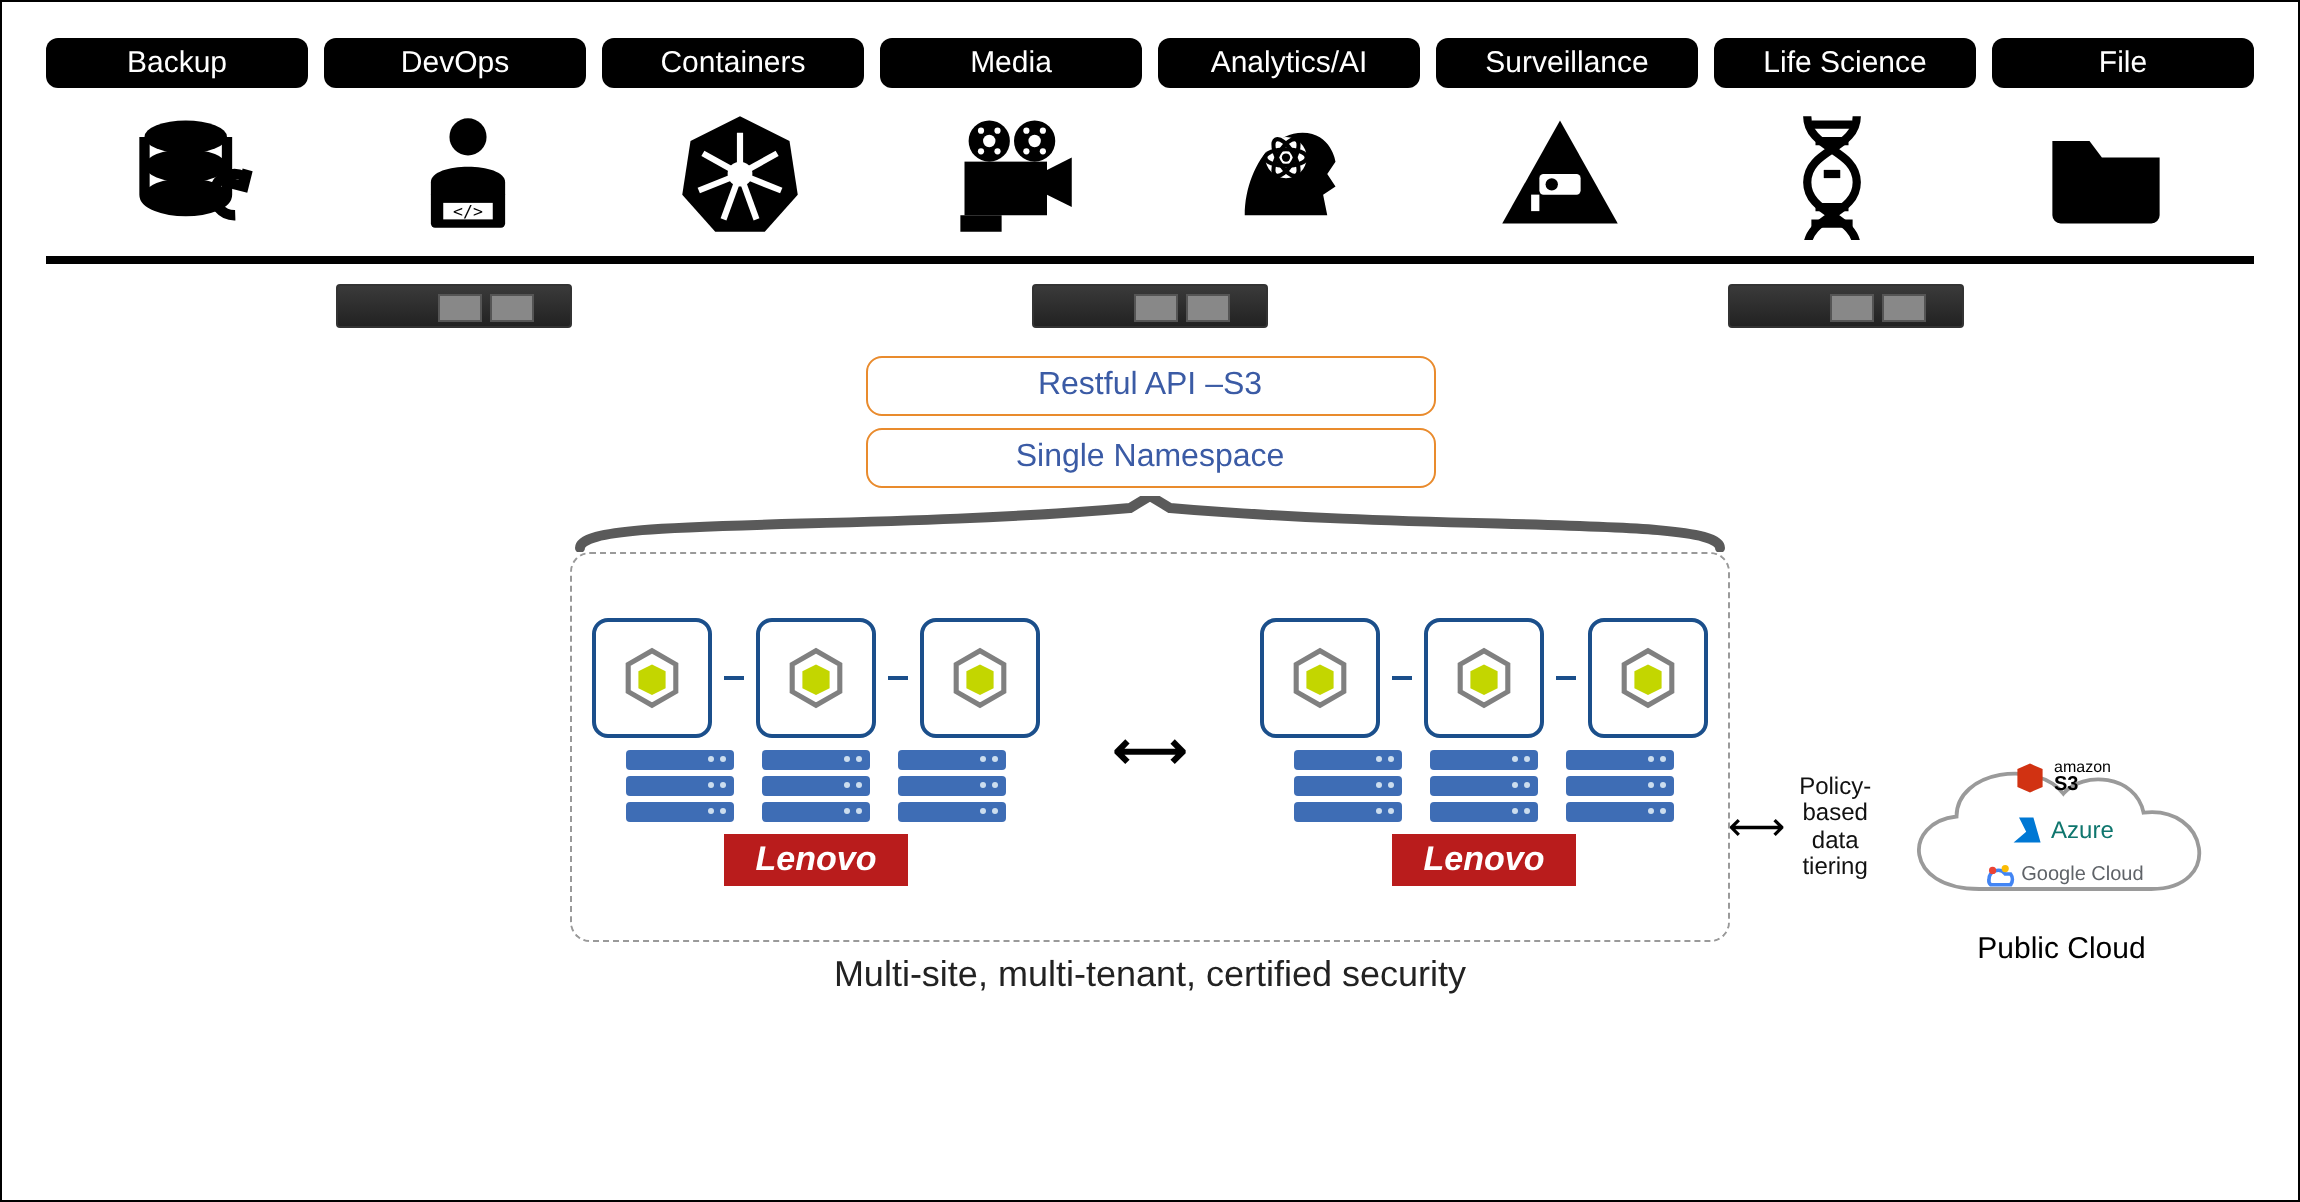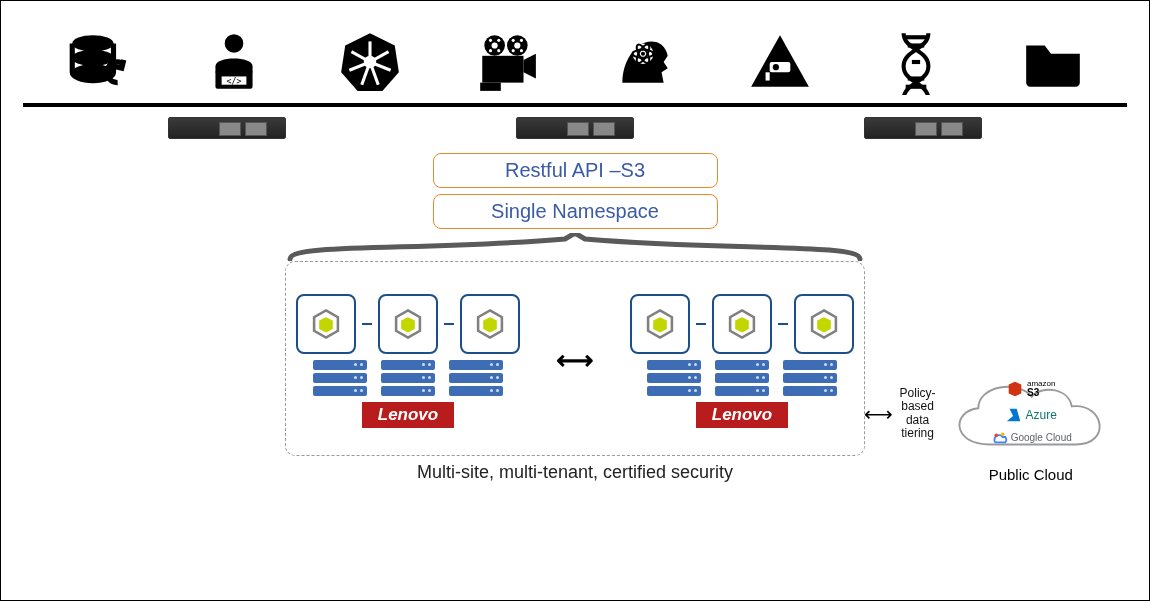--- a/index.html
+++ b/index.html
@@ -29,21 +29,21 @@
   }
   .rack::before, .rack::after{
     content:""; position:absolute; top:4px; height:12px; width:20px;
     background:#888; border:1px solid #555;
   }
   .rack::before{ left:50px;} .rack::after{ left:76px;}
   
   .api-col { display:flex; flex-direction:column; align-items:center; gap:6px; margin:0 auto; width:300px;}
   .api-box {
     width:285px; border:1.5px solid #e98b2d; border-radius:8px; padding:5px 0;
-    text-align:center; color:#3b5ba5; font-size:20px; background:#fff;
+    text-align:center; color:#3b5ba5; font-size:16px; background:#fff;
   }
   
   .brace-wrap{ width:580px; margin:4px auto 0 auto; height:28px;}
   .brace-wrap svg{width:100%; height:28px;}
   
   .cluster-box{
     border:1.5px dashed #9a9a9a; border-radius:10px; width:580px; height:195px;
     margin:0 auto; padding:8px 10px 4px 10px; display:flex; justify-content:space-between; align-items:center;
     position:relative;
   }
@@ -72,20 +72,30 @@
   .prov .sq{width:18px;height:18px;display:inline-flex;align-items:center;justify-content:center;}
   .cloud-cap{ position:absolute; bottom:-22px; width:100%; text-align:center; font-size:15px;}
   
   .site-arrow{ font-size:26px; font-weight:bold;}
 </style>
 </head>
 <body>
 
 <div class="canvas">
 
+  <div class="pill-row">
+    <div class="pill">Backup</div>
+    <div class="pill">DevOps</div>
+    <div class="pill">Containers</div>
+    <div class="pill">Media</div>
+    <div class="pill">Analytics/AI</div>
+    <div class="pill">Surveillance</div>
+    <div class="pill">Life Science</div>
+    <div class="pill">File</div>
+  </div>
 
   <div class="icon-row">
     <div class="icon-cell">
       <svg viewBox="0 0 64 64">
           <ellipse cx="28" cy="14" rx="20" ry="8" fill="#000"></ellipse>
           <path d="M8 14v28c0 4.4 9 8 20 8s20-3.6 20-8V14" fill="none" stroke="#000" stroke-width="5"></path>
           <ellipse cx="28" cy="42" rx="20" ry="8" fill="#000"></ellipse>
           <ellipse cx="28" cy="28" rx="20" ry="8" fill="#000"></ellipse>
           <path d="M52 52a10 10 0 1 1 4-19" fill="none" stroke="#000" stroke-width="5"></path>
           <path d="M58 30l-2 8-8-2" fill="none" stroke="#000" stroke-width="5"></path>

